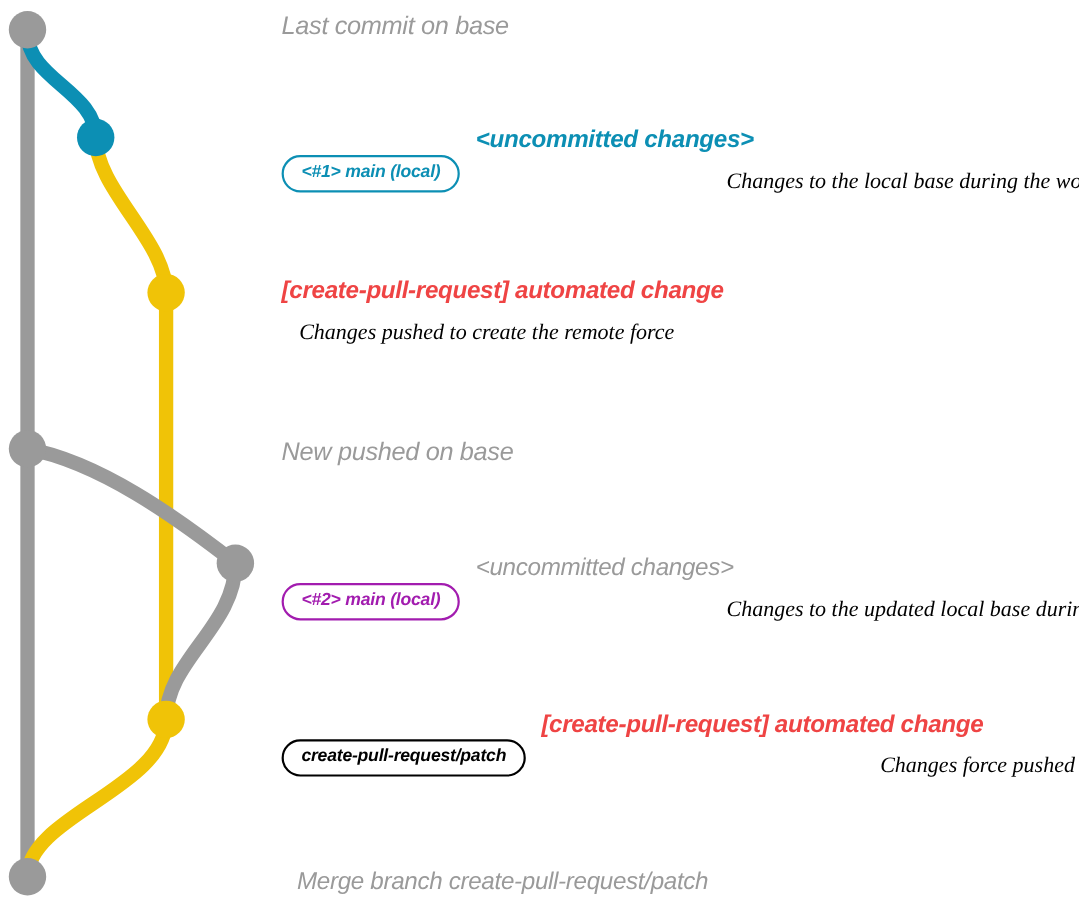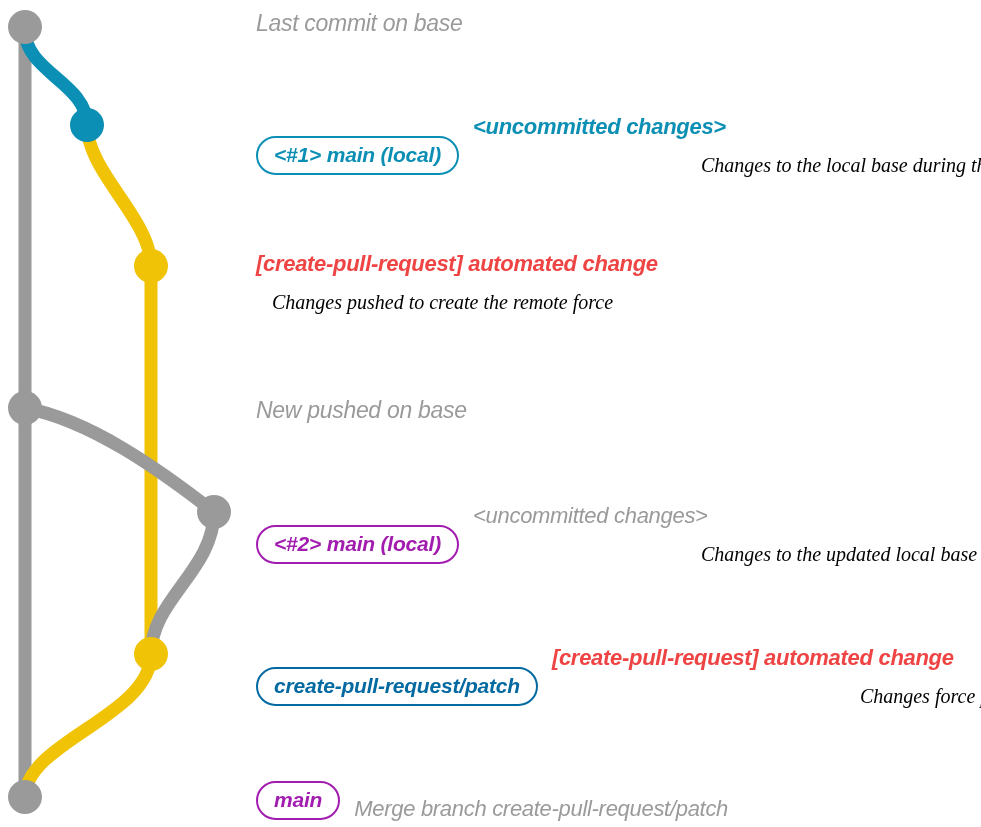--- a/index.html
+++ b/index.html
@@ -29,30 +29,30 @@
     align-items: flex-end;
     font-style: italic;
   }
   .pill {
     display: inline-flex;
     align-items: center;
     justify-content: center;
     border-radius: 999px;
     border: 2px solid currentColor;
     font-family: "Liberation Sans", sans-serif;
-    font-size: 21px;
+    font-size: 16px;
     font-weight: 700;
     letter-spacing: -0.2px;
     padding: 6px 16px 8px 16px;
     box-sizing: border-box;
     white-space: nowrap;
     line-height: 1;
   }
   .pill.blue   { color: #0c8fb4; }
-  .pill.yellow { color: #0369a1; }
+  .pill.yellow { color: #000000; }
   .pill.gray   { color: #a21caf; }
 
   .commit-title {
     font-family: "Liberation Sans", sans-serif;
     font-size: 22px;
     font-weight: 700;
     letter-spacing: -0.3px;
     white-space: nowrap;
     line-height: 1;
   }
@@ -140,18 +140,17 @@
       </div>
     </div>
     <div class="row" style="left: 256px; top: 638px;">
       <span class="pill yellow">create-pull-request/patch</span>
       <div class="title-wrap pad-l">
         <div class="commit-title yellow" style="margin-top: 9px;">[create-pull-request] automated change</div>
         <div class="desc" style="margin-top: 17px; margin-left: 308px;">Changes force pushed to update the remote branch</div>
       </div>
     </div>
     <div class="row" style="left: 256px; top: 781px;">
-      <span class="pill gray">main</span>
       <div class="title-wrap pad-l">
         <div class="commit-title gray" style="margin-top: 9px;">Merge branch create-pull-request/patch</div>
       </div>
     </div>
   </div>
 
 </body></html>

